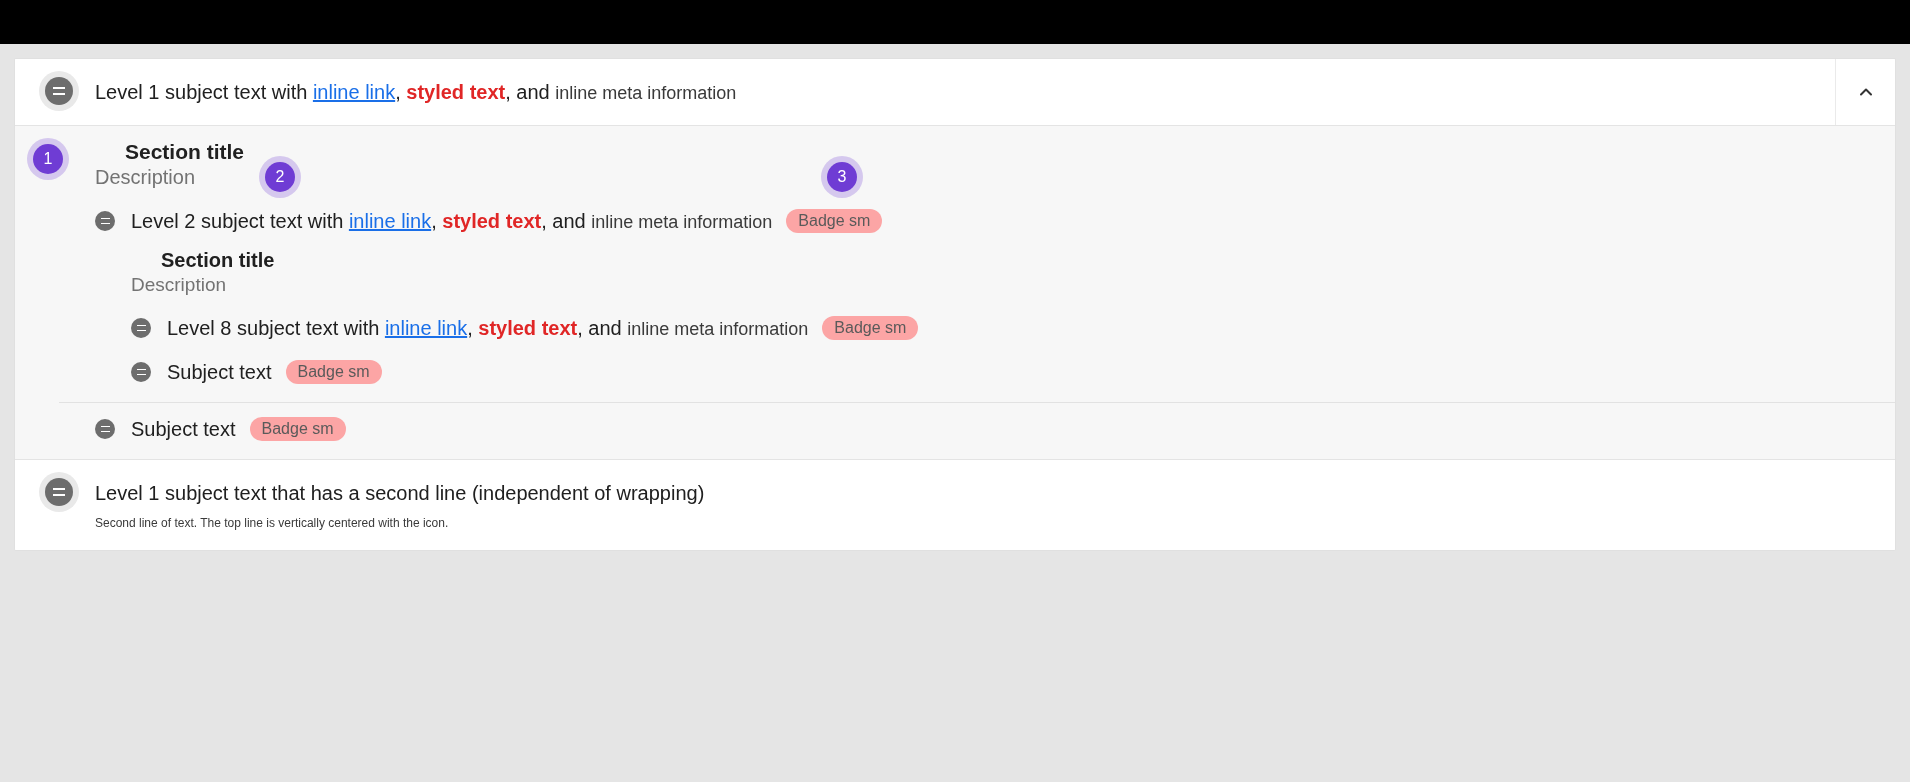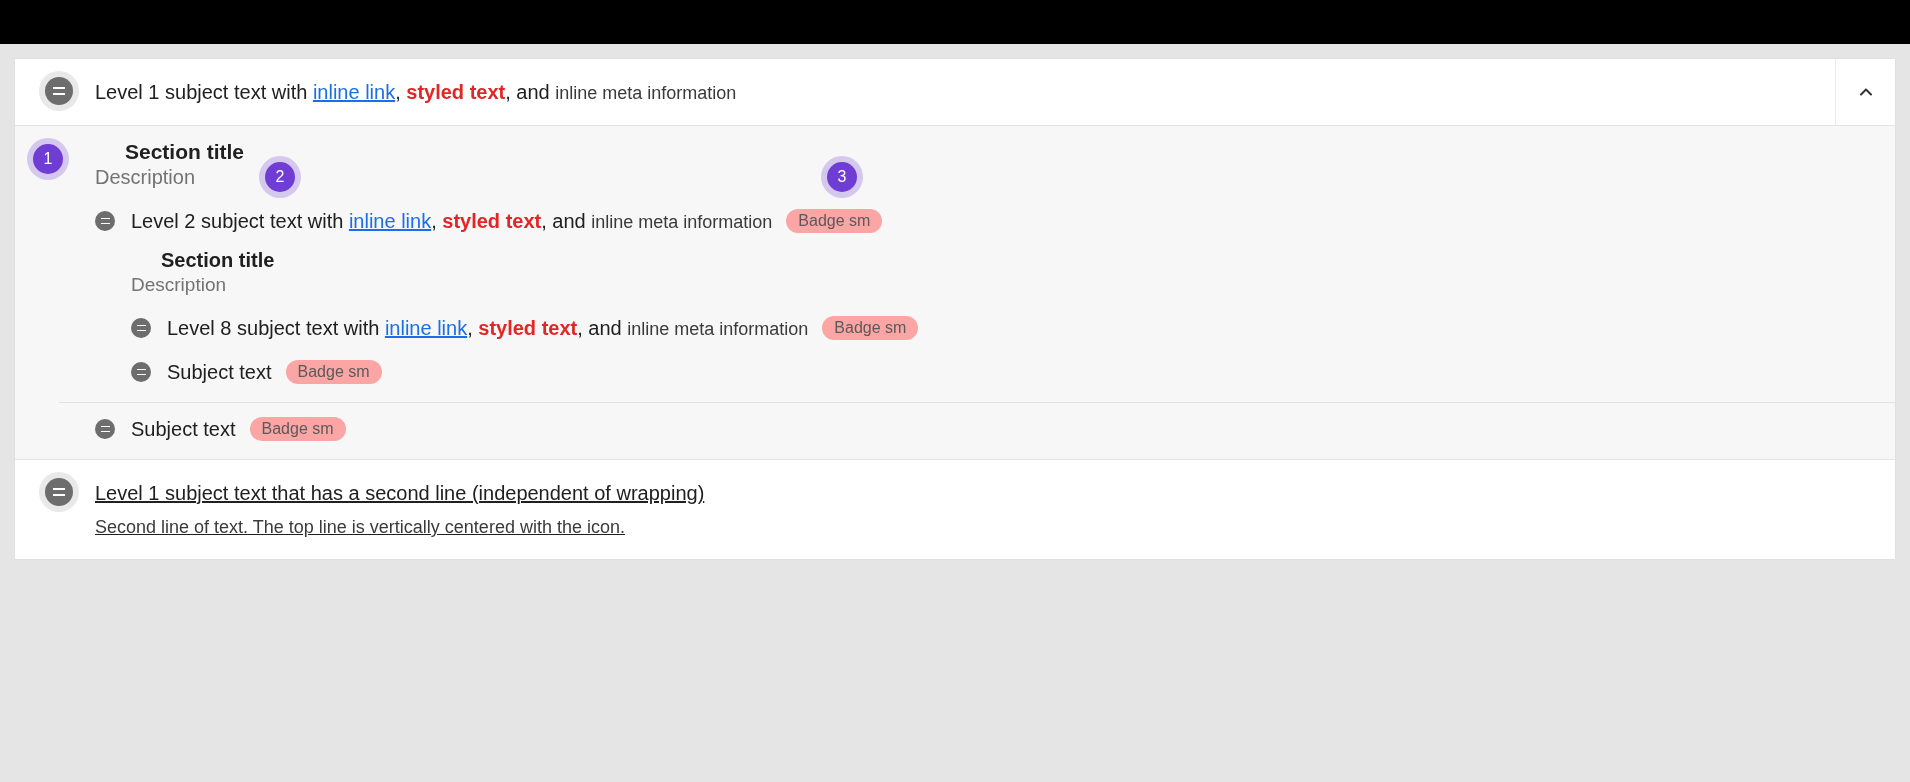--- a/index.html
+++ b/index.html
@@ -27,39 +27,38 @@
   .l1-row {
     display: flex;
     align-items: flex-start;
     padding: 18px 30px;
     background: #fff;
     position: relative;
   }
   .l1-row + .l1-row,
   .expanded-panel + .l1-row {
     border-top: 1px solid #e4e4e4;
-    text-decoration: underline;
   }
   .l1-icon {
     flex: 0 0 auto;
     width: 28px; height: 28px;
     border-radius: 50%;
     background: #6d6d6d;
     display: flex; align-items: center; justify-content: center;
     margin-right: 22px;
     box-shadow: 0 0 0 6px #e9e9e9;
     margin-top: 0;
   }
   .l1-icon-bars {
     width: 12px; height: 8px;
     border-top: 2px solid #fff;
     border-bottom: 2px solid #fff;
   }
   .l1-text { flex: 1 1 auto; line-height: 1.5; }
-  .l1-secondary { font-size: 18px; color: #3a3a3a; margin-top: 6px; }
+  .l1-secondary { font-size: 12px; color: #3a3a3a; margin-top: 6px; }
   .meta-inline { font-size: 18px; color: #3a3a3a; }
 
   .chevron-cell {
     flex: 0 0 auto;
     width: 60px;
     display: flex; align-items: center; justify-content: center;
     border-left: 1px solid #eaeaea;
     margin: -18px -30px -18px 0;
     align-self: stretch;
     color: #333;

